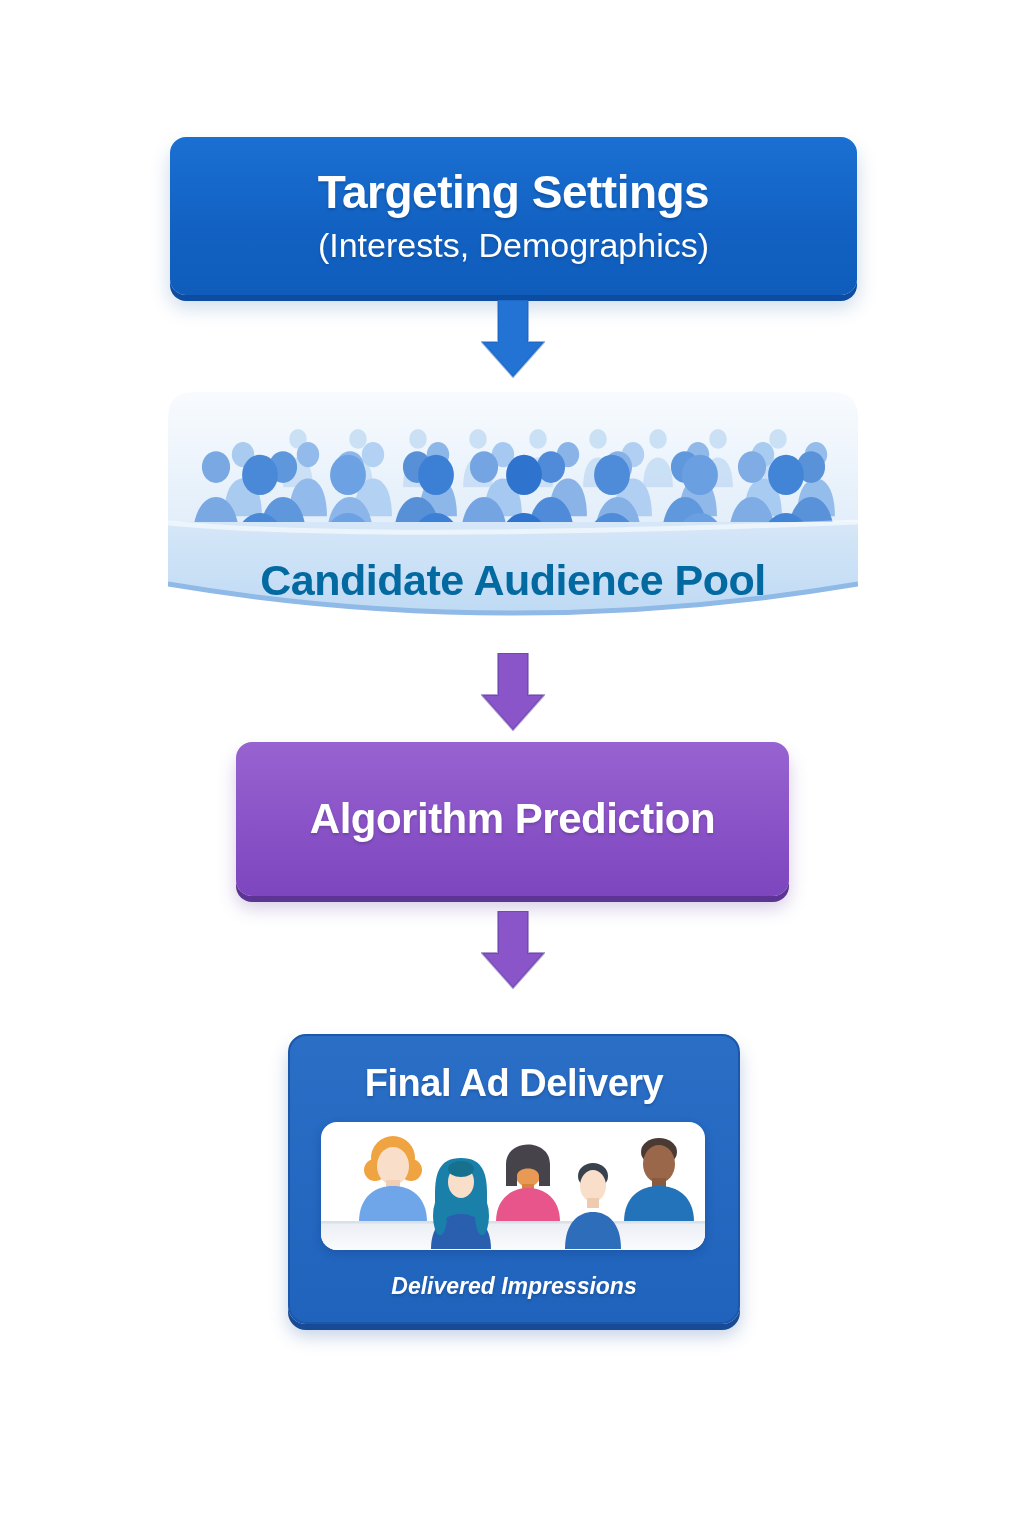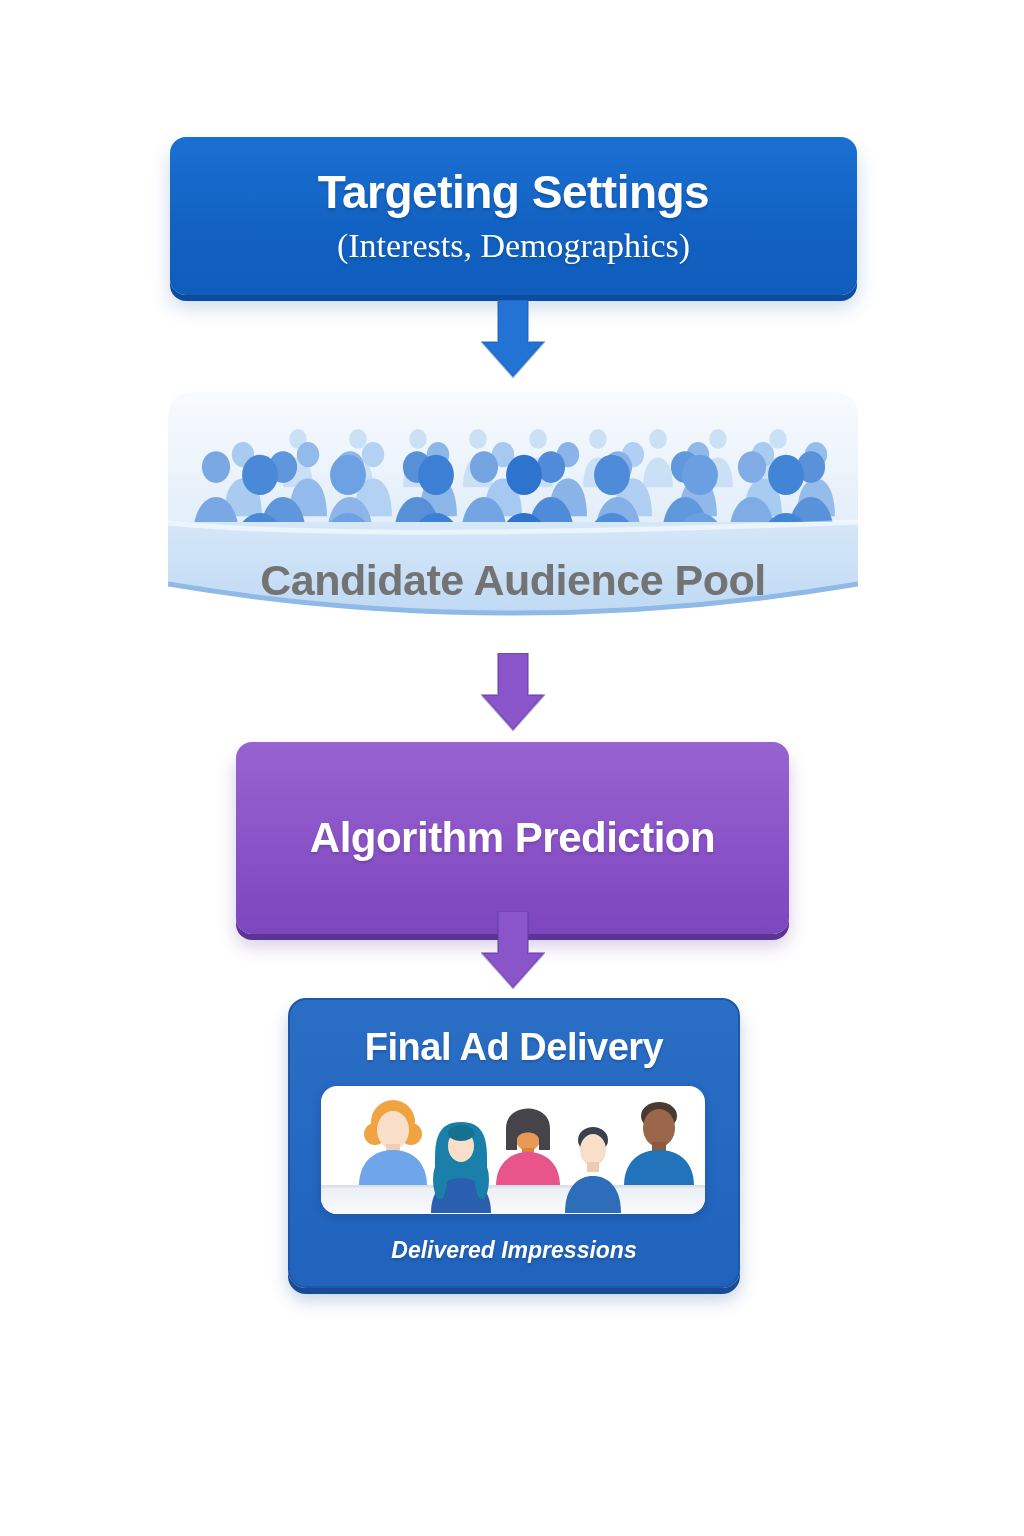--- a/index.html
+++ b/index.html
@@ -12,51 +12,50 @@
     position:absolute;border-radius:16px;color:#fff;text-align:center;
     display:flex;flex-direction:column;justify-content:center;align-items:center;
   }
   .box-title{
     font-size:46px;font-weight:700;letter-spacing:-0.5px;line-height:1.12;
     text-shadow:0 2px 3px rgba(0,0,0,.18);
   }
   .box-sub{
     font-size:34px;font-weight:500;margin-top:8px;
     text-shadow:0 2px 3px rgba(0,0,0,.15);
-    font-family:Liberation Serif, serif;
   }
   #box-targeting{
     left:170px;top:137px;width:687px;height:158px;
     background:linear-gradient(180deg,#1A70D2 0%,#1262C3 55%,#0F5CBB 100%);
     box-shadow:0 6px 0 #0C4DA2, 0 12px 20px rgba(20,80,160,.22);
   }
   #box-algorithm{
-    left:236px;top:742px;width:553px;height:192px;
+    left:236px;top:742px;width:553px;height:154px;
     background:linear-gradient(180deg,#9763D0 0%,#8A52C7 55%,#7E46BE 100%);
     box-shadow:0 6px 0 #5C3594, 0 12px 18px rgba(90,50,150,.25);
   }
   #box-algorithm .box-title{font-size:42px;}
   #box-algorithm .box-sub{font-size:33px;}
   #box-final{
-    left:288px;top:998px;width:448px;height:286px;
+    left:288px;top:1034px;width:448px;height:286px;
     background:linear-gradient(180deg,#2A6EC6 0%,#2063BC 100%);
     border:2px solid #1C57AC;border-radius:18px;
     box-shadow:0 6px 0 #174B96, 0 12px 18px rgba(20,70,150,.25);
     justify-content:flex-start;
   }
   #box-final .box-title{font-size:38px;margin-top:26px;}
   .arrow{position:absolute;left:481px;width:64px;height:78px;}
   #arrow-1{top:300px;}
   #arrow-2{top:653px;}
   #arrow-3{top:911px;}
   #pool{position:absolute;left:168px;top:392px;width:690px;height:258px;}
   #pool svg{display:block;width:690px;height:258px;}
   #pool-label{
     position:absolute;left:0;right:0;top:164px;text-align:center;
-    font-size:43px;font-weight:700;letter-spacing:-0.5px;color:#737373;
+    font-size:43px;font-weight:700;letter-spacing:-0.5px;color:#0369a1;
   }
   #ad-panel{
     position:absolute;left:31px;top:86px;width:384px;height:128px;
     background:#ffffff;border-radius:16px;overflow:hidden;
     box-shadow:0 3px 8px rgba(10,40,90,.25);
   }
   #ad-panel svg{display:block;width:384px;height:128px;}
   #final-caption{
     position:absolute;bottom:22px;left:0;right:0;text-align:center;
     font-size:23px;font-weight:700;font-style:italic;color:#fff;

